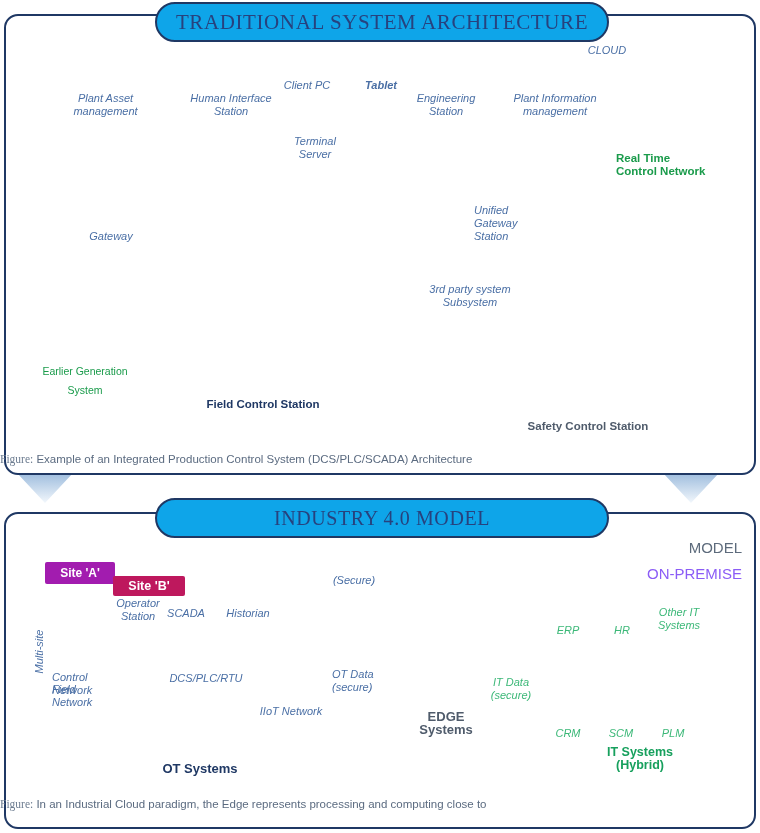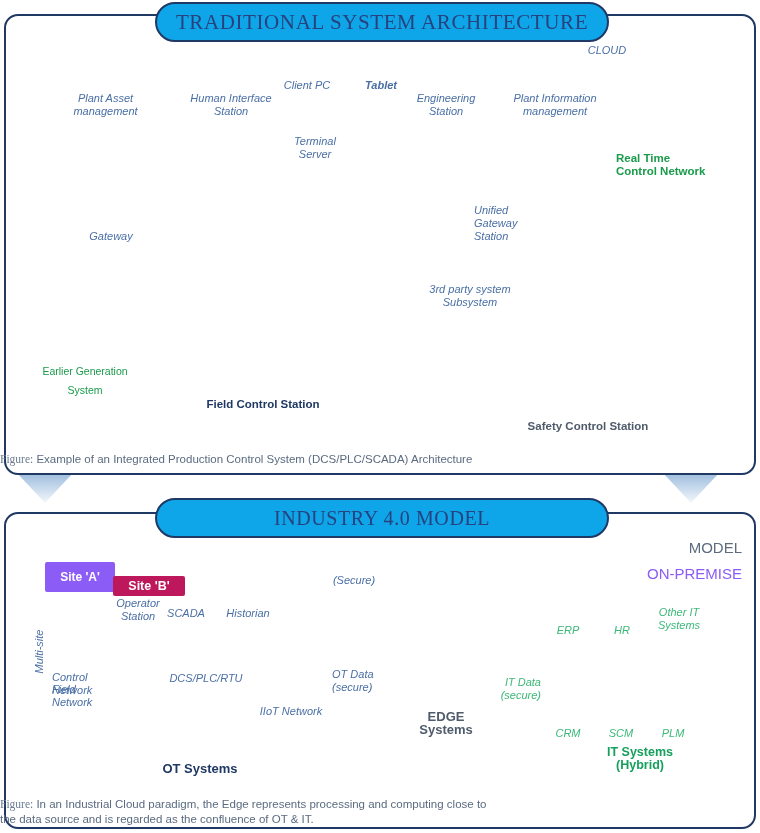--- a/index.html
+++ b/index.html
@@ -669,21 +669,20 @@
 <div class="panel" id="panel-bottom"></div>
 
 <div class="title-pill" id="title-top">TRADITIONAL SYSTEM ARCHITECTURE</div>
 <div class="title-pill" id="title-bottom">INDUSTRY 4.0 MODEL</div>
 
 <div class="caption" id="caption-top">
   <span class="fw">Figure:</span><span> Example of an Integrated Production Control System (DCS/PLC/SCADA) Architecture</span>
 </div>
 <div class="caption" id="caption-bottom">
   <span class="fw">Figure:</span><span> In an Industrial Cloud paradigm, the Edge represents processing and computing close to</span><br>
-  <span>the data source and is regarded as the confluence of OT &amp; IT.</span>
 </div>
 
 <div class="lbl blu" style="left:58px;top:92px;width:95px;">Plant Asset<br>management</div>
 <div class="lbl blu" style="left:176px;top:92px;width:110px;">Human Interface<br>Station</div>
 <div class="lbl blu" style="left:398px;top:92px;width:96px;">Engineering<br>Station</div>
 <div class="lbl blu" style="left:496px;top:92px;width:118px;">Plant Information<br>management</div>
 <div class="lbl blu" style="left:272px;top:79px;width:70px;">Client PC</div>
 <div class="lbl blu" style="left:352px;top:79px;width:58px;font-weight:bold;">Tablet</div>
 <div class="lbl blu" style="left:282px;top:135px;width:66px;">Terminal<br>Server</div>
 <div class="lbl blu" style="left:579px;top:44px;width:56px;">CLOUD</div>
@@ -692,37 +691,37 @@
 <div class="lbl blu" style="left:474px;top:204px;width:70px;text-align:left;">Unified<br>Gateway<br>Station</div>
 <div class="lbl blu" style="left:408px;top:283px;width:124px;">3rd party system<br>Subsystem</div>
 <div class="lbl g" style="left:36px;top:362px;width:98px;font-style:normal;font-size:10.5px;line-height:19px;">Earlier Generation<br>System</div>
 <div class="lbl-b navy" style="left:178px;top:398px;width:170px;">Field Control Station</div>
 <div class="lbl-b gry" style="left:498px;top:420px;width:180px;">Safety Control Station</div>
 
 <div class="lbl-b" style="left:662px;top:541px;width:80px;text-align:right;color:#5d6b7c;font-size:15px;font-weight:normal;">MODEL</div>
 <div class="lbl-b" style="left:622px;top:567px;width:120px;text-align:right;color:#8b5cf6;font-size:15px;font-weight:normal;">ON-PREMISE</div>
 <div class="lbl blu" style="left:323px;top:574px;width:62px;">(Secure)</div>
 
-<div style="position:absolute;left:45px;top:562px;width:70px;height:30px;background:#8b5cf6;border-radius:2px;
+<div style="position:absolute;left:45px;top:562px;width:70px;height:22px;background:#a21caf;border-radius:2px;
      display:flex;align-items:center;justify-content:center;color:#fff;font-weight:bold;font-size:12px;">Site 'A'</div>
 <div style="position:absolute;left:113px;top:576px;width:72px;height:20px;background:#be185d;border-radius:2px;
      display:flex;align-items:center;justify-content:center;color:#fff;font-weight:bold;font-size:12.5px;">Site 'B'</div>
 
 <div class="lbl blu" style="left:4px;top:645px;width:70px;transform:rotate(-90deg);transform-origin:center;">Multi-site</div>
 <div class="lbl blu" style="left:100px;top:597px;width:76px;">Operator<br>Station</div>
 <div class="lbl blu" style="left:155px;top:607px;width:62px;">SCADA</div>
 <div class="lbl blu" style="left:212px;top:607px;width:72px;">Historian</div>
 <div class="lbl blu" style="left:52px;top:671px;width:66px;text-align:left;">Control<br>Network</div>
 <div class="lbl blu" style="left:52px;top:683px;width:64px;text-align:left;">Field<br>Network</div>
 <div class="lbl blu" style="left:165px;top:672px;width:82px;">DCS/PLC/RTU</div>
 <div class="lbl blu" style="left:247px;top:705px;width:88px;">IIoT Network</div>
 <div class="lbl blu" style="left:332px;top:668px;width:72px;text-align:left;">OT Data<br>(secure)</div>
 <div class="lbl-b navy" style="left:140px;top:762px;width:120px;font-size:13px;">OT Systems</div>
 <div class="lbl-b gry" style="left:400px;top:710px;width:92px;font-size:13px;">EDGE<br>Systems</div>
-<div class="lbl grn" style="left:481px;top:676px;width:60px;text-align:right;">IT Data<br>(secure)</div>
+<div class="lbl grn" style="left:481px;top:676px;width:60px;text-align:center;">IT Data<br>(secure)</div>
 <div class="lbl-b" style="left:580px;top:746px;width:120px;font-size:12.5px;color:#17a05d;">IT Systems<br>(Hybrid)</div>
 
 <div class="lbl grn" style="left:545px;top:624px;width:46px;">ERP</div>
 <div class="lbl grn" style="left:600px;top:624px;width:44px;">HR</div>
 <div class="lbl grn" style="left:646px;top:606px;width:66px;">Other IT<br>Systems</div>
 <div class="lbl grn" style="left:545px;top:727px;width:46px;">CRM</div>
 <div class="lbl grn" style="left:598px;top:727px;width:46px;">SCM</div>
 <div class="lbl grn" style="left:650px;top:727px;width:46px;">PLM</div>
 
 </body></html>

